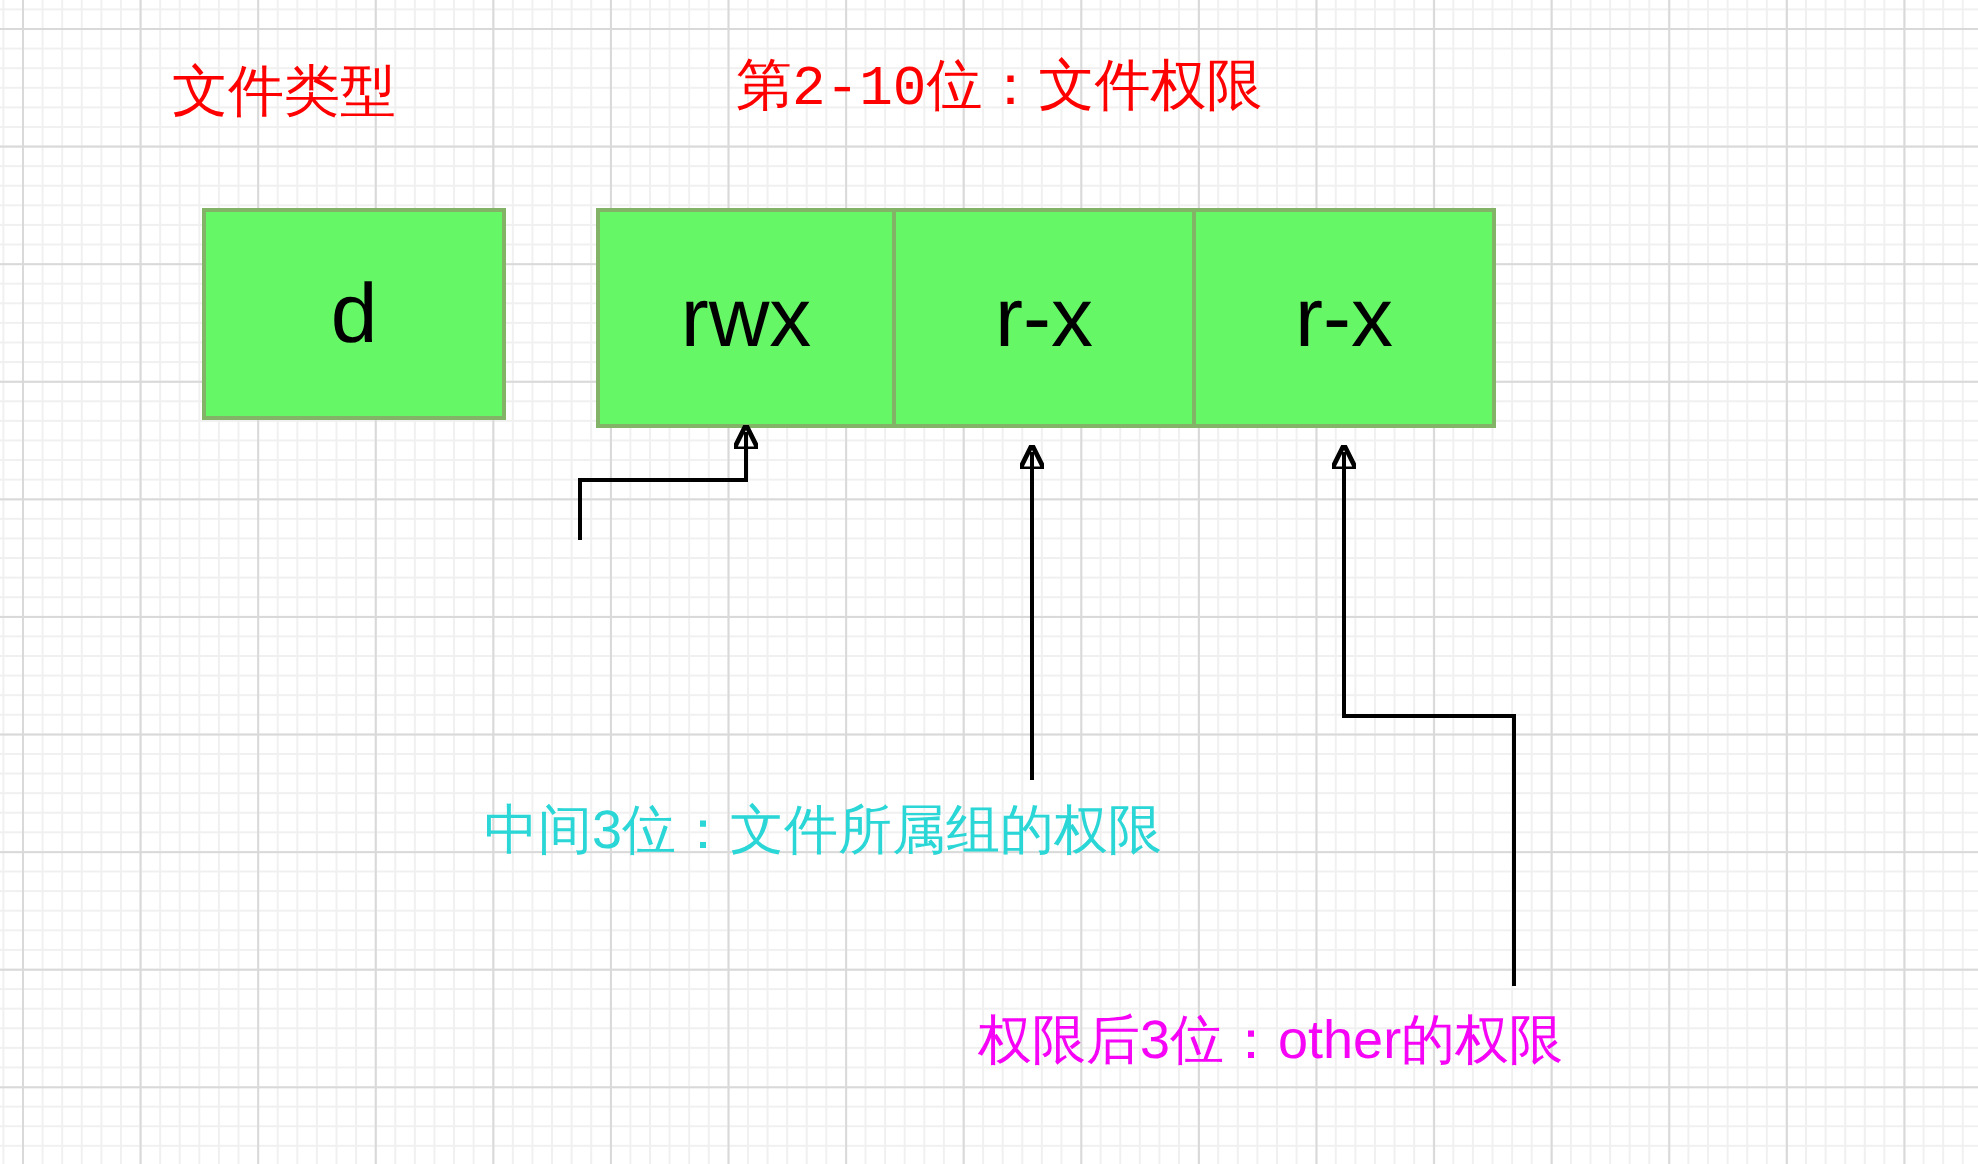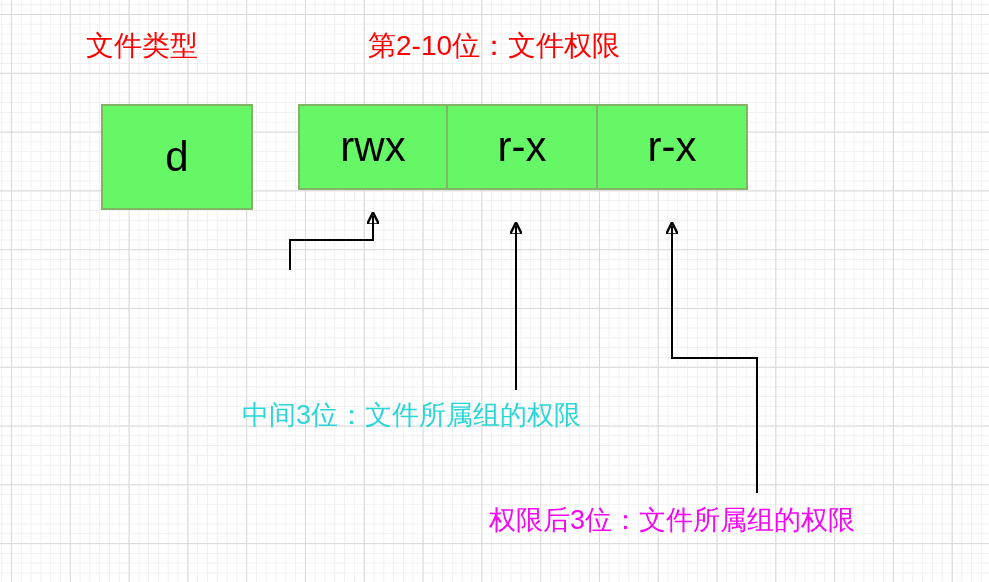--- a/index.html
+++ b/index.html
@@ -47,21 +47,21 @@
   }
   .perm-group {
     position: absolute;
     left: 298px; top: 104px;
     width: 450px; height: 106px;
     box-sizing: border-box;
     display: flex;
   }
   .perm-cell {
     box-sizing: border-box;
-    width: 150px; height: 86px;
+    width: 150px; height: 110px;
     border: 2px solid;
     display: flex;
     align-items: center;
     justify-content: center;
     font-size: 42px;
     color: #000000;
   }
   .perm-cell + .perm-cell { border-left-width: 0; text-align: center; }
 
   .arrows {
@@ -85,21 +85,21 @@
   .caption-owner { left: 114px; top: 284px; }
   .caption-group { left: 242px; top: 398px; }
   .caption-other { left: 489px; top: 503px; }
 </style>
 </head>
 <body>
 
 <div class="canvas">
 
   <div class="heading heading-1" style="color: rgb(255, 0, 0);">文件类型</div>
-  <div class="heading heading-2" style="color: rgb(255, 0, 0);">第2-10位：文件权限</div>
+  <div class="heading heading-2" style="color: rgb(255, 0, 0); font-family: Liberation Mono, monospace;">第2-10位：文件权限</div>
 
   <div class="box type-box" style="background-color: rgb(102, 247, 102); border-color: rgb(130, 179, 102);">
     <span>d</span>
   </div>
 
   <div class="perm-group">
     <div class="perm-cell" style="background-color: rgb(102, 247, 102); border-color: rgb(130, 179, 102);">
       <span>rwx</span>
     </div>
     <div class="perm-cell" style="background-color: rgb(102, 247, 102); border-color: rgb(130, 179, 102);">
@@ -115,15 +115,15 @@
       <marker id="arrowhead" viewBox="0 0 10 10" refX="7" refY="5" markerWidth="6" markerHeight="6" orient="auto-start-reverse">
         <path d="M 0 0 L 10 5 L 0 10 z" fill="currentColor" stroke="none"></path>
       </marker>
     </defs>
     <path d="M 290 270 L 290 240 L 373 240 L 373 216" marker-end="url(#arrowhead)"></path>
     <path d="M 516 390 L 516 226" marker-end="url(#arrowhead)"></path>
     <path d="M 757 493 L 757 358 L 672 358 L 672 226" marker-end="url(#arrowhead)"></path>
   </svg>
 
   <div class="caption caption-group" style="color: rgb(43, 214, 214);">中间3位：文件所属组的权限</div>
-  <div class="caption caption-other" style="color: rgb(245, 4, 245);">权限后3位：文件所属组的权限</div>
+  <div class="caption caption-other" style="color: rgb(245, 4, 245);">权限后3位：other的权限</div>
 
 </div>
 
 </body></html>

